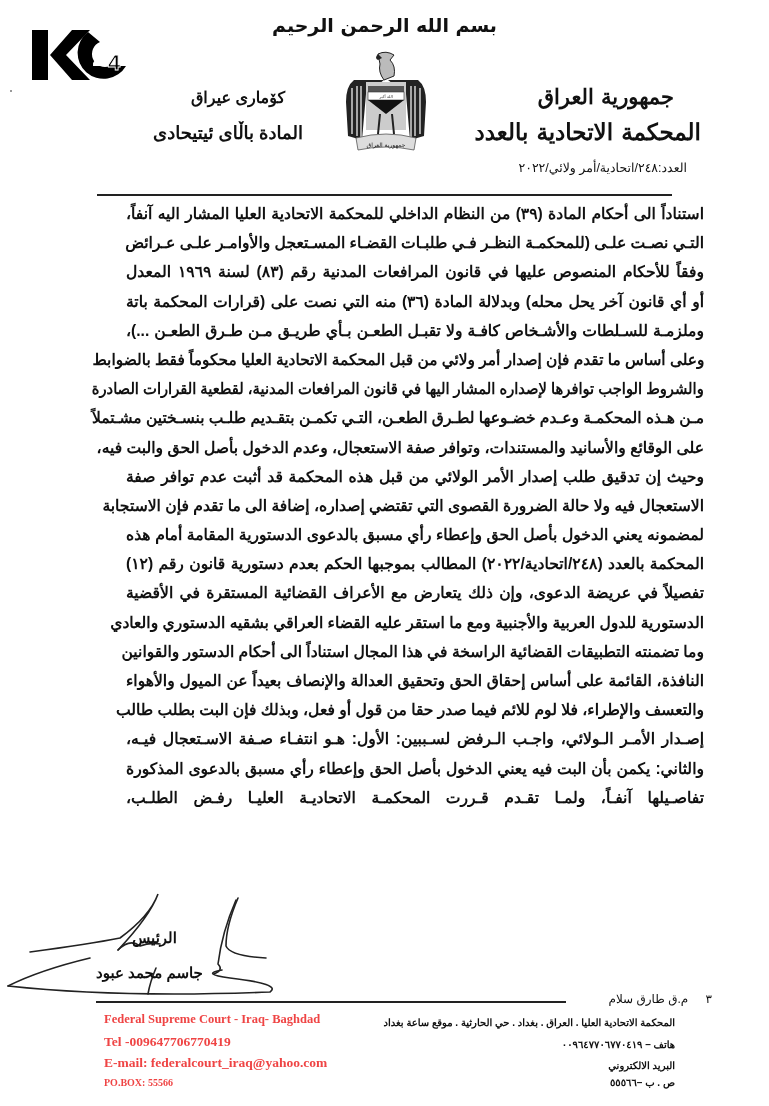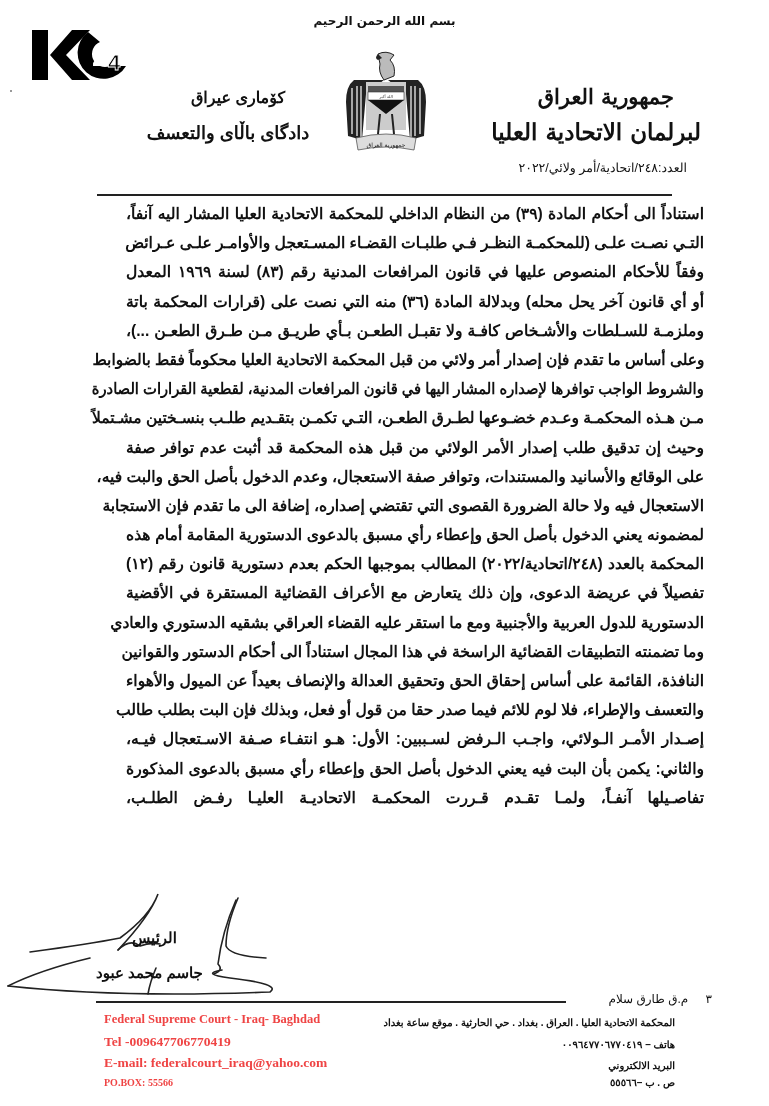--- a/index.html
+++ b/index.html
@@ -1,18 +1,18 @@
 <!DOCTYPE html>
 <html><head>
   <meta charset="utf-8">
   <style>
     html, body { margin: 0; padding: 0; background: #ffffff; }
     body { width: 769px; height: 1106px; position: relative; overflow: hidden; font-family: "DejaVu Sans", sans-serif; color: #111; }
     .abs { position: absolute; }
-    .basmala { top: 14px; left: 0; width: 769px; text-align: center; font-size: 12px; font-weight: bold; direction: rtl; }
+    .basmala { top: 14px; left: 0; width: 769px; text-align: center; font-size: 19px; font-weight: bold; direction: rtl; }
     .k24 { left: 30px; top: 26px; width: 100px; height: 58px; }
     .hdr-ar-1 { top: 84px; right: 95px; font-size: 21px; font-weight: bold; font-family: "DejaVu Serif", serif; }
     .hdr-ar-2 { top: 118px; right: 68px; font-size: 23px; font-weight: bold; font-family: "DejaVu Serif", serif; }
     .docnum { top: 160px; right: 82px; font-size: 12.5px; direction: rtl; font-family: "Liberation Sans", sans-serif; }
     .hdr-ku-1 { top: 88px; left: 168px; width: 140px; text-align: center; font-size: 16px; font-weight: bold; direction: rtl; font-family: "Liberation Sans", sans-serif; }
     .hdr-ku-2 { top: 122px; left: 128px; width: 200px; text-align: center; font-size: 18px; font-weight: bold; direction: rtl; font-family: "Liberation Sans", sans-serif; }
     .emblem { left: 340px; top: 50px; width: 92px; height: 108px; }
     .rule-top { left: 97px; top: 194px; width: 575px; height: 2px; background: #222; }
     .body-text { left: 92px; top: 199px; width: 612px; direction: rtl; text-align: justify; text-align-last: justify; font-family: "Liberation Sans", sans-serif; font-weight: bold; font-size: 15.6px; }
     .body-text .line { height: 29.2px; line-height: 29.2px; white-space: nowrap; text-align: justify; text-align-last: justify; margin-left: 34px; }
@@ -43,25 +43,25 @@
 
   <polygon points="2,4 18,4 18,54 2,54" fill="#000"></polygon>
   <polygon points="20,29 42,4 60,4 36,29 60,54 42,54" fill="#000"></polygon>
 
   <path d="M58,6 A26,26 0 1,0 96,40 L80,40 A12,12 0 1,1 70,16 Z" fill="#000"></path>
   <text x="62" y="40" font-family="Liberation Sans, sans-serif" font-size="30" font-weight="bold" fill="#fff">2</text>
   <text x="78" y="44" font-family="Liberation Sans, sans-serif" font-size="22" font-weight="bold" fill="#000" stroke="#fff" stroke-width="0.8">4</text>
 </svg>
 
 <div class="abs hdr-ar-1">جمهورية العراق</div>
-<div class="abs hdr-ar-2">لبرلمان الاتحادية العليا</div>
+<div class="abs hdr-ar-2">المحكمة الاتحادية بالعدد</div>
 <div class="abs docnum">العدد:٢٤٨/اتحادية/أمر ولائي/٢٠٢٢</div>
 
 <div class="abs hdr-ku-1">كۆمارى عیراق</div>
-<div class="abs hdr-ku-2">دادگای باڵای والتعسف</div>
+<div class="abs hdr-ku-2">المادة باڵای ئیتیحادی</div>
 
 <svg class="abs emblem" viewBox="0 0 92 108">
 
   <path d="M38,4 Q46,0 54,5 L50,10 Q56,16 54,26 L44,30 Q38,22 40,14 Z" fill="#bbb" stroke="#222" stroke-width="1"></path>
   <path d="M38,4 Q34,8 38,10 L42,8 Z" fill="#222"></path>
 
   <path d="M44,30 L14,30 Q6,36 6,52 L8,86 L22,90 L26,44 Z" fill="#222"></path>
   <path d="M48,30 L78,30 Q86,36 86,52 L84,86 L70,90 L66,44 Z" fill="#222"></path>
   <g stroke="#fff" stroke-width="1.2">
     <line x1="12" y1="38" x2="12" y2="84"></line>
@@ -90,22 +90,22 @@
 
 <div class="abs body-text">
   <div class="line"><span style="white-space: nowrap; word-spacing: 0.00120192px;">استناداً الى أحكام المادة (٣٩) من النظام الداخلي للمحكمة الاتحادية العليا المشار اليه آنفاً،</span></div>
   <div class="line"><span style="white-space: nowrap; word-spacing: 0px;">التـي نصـت علـى (للمحكمـة النظـر فـي طلبـات القضـاء المسـتعجل والأوامـر علـى عـرائض</span></div>
   <div class="line"><span style="white-space: nowrap; word-spacing: 0.00130208px;">وفقاً للأحكام المنصوص عليها في قانون المرافعات المدنية رقم (٨٣) لسنة ١٩٦٩ المعدل</span></div>
   <div class="line"><span style="white-space: nowrap; word-spacing: 0px;">أو أي قانون آخر يحل محله) وبدلالة المادة (٣٦) منه التي نصت على (قرارات المحكمة باتة</span></div>
   <div class="line"><span style="white-space: nowrap; word-spacing: 0px;">وملزمـة للسـلطات والأشـخاص كافـة ولا تقبـل الطعـن بـأي طريـق مـن طـرق الطعـن ...)،</span></div>
   <div class="line"><span style="white-space: nowrap; display: inline-block; transform-origin: right center; transform: scaleX(0.987893);">وعلى أساس ما تقدم فإن إصدار أمر ولائي من قبل المحكمة الاتحادية العليا محكوماً فقط بالضوابط</span></div>
   <div class="line"><span style="white-space: nowrap; display: inline-block; transform-origin: right center; transform: scaleX(0.943307);">والشروط الواجب توافرها لإصداره المشار اليها في قانون المرافعات المدنية، لقطعية القرارات الصادرة</span></div>
   <div class="line"><span style="white-space: nowrap; display: inline-block; transform-origin: right center; transform: scaleX(0.995173);">مـن هـذه المحكمـة وعـدم خضـوعها لطـرق الطعـن، التـي تكمـن بتقـديم طلـب بنسـختين مشـتملاً</span></div>
+  <div class="line"><span style="white-space: nowrap; word-spacing: 0px;">على الوقائع والأسانيد والمستندات، وتوافر صفة الاستعجال، وعدم الدخول بأصل الحق والبت فيه،</span></div>
   <div class="line"><span style="white-space: nowrap; word-spacing: 0px;">وحيث إن تدقيق طلب إصدار الأمر الولائي من قبل هذه المحكمة قد أثبت عدم توافر صفة</span></div>
-  <div class="line"><span style="white-space: nowrap; word-spacing: 0px;">على الوقائع والأسانيد والمستندات، وتوافر صفة الاستعجال، وعدم الدخول بأصل الحق والبت فيه،</span></div>
   <div class="line"><span style="white-space: nowrap; word-spacing: 0px;">الاستعجال فيه ولا حالة الضرورة القصوى التي تقتضي إصداره، إضافة الى ما تقدم فإن الاستجابة</span></div>
   <div class="line"><span style="white-space: nowrap; word-spacing: 0px;">لمضمونه يعني الدخول بأصل الحق وإعطاء رأي مسبق بالدعوى الدستورية المقامة أمام هذه</span></div>
   <div class="line"><span style="white-space: nowrap; word-spacing: 0.0015625px;">المحكمة بالعدد (٢٤٨/اتحادية/٢٠٢٢) المطالب بموجبها الحكم بعدم دستورية قانون رقم (١٢)</span></div>
   <div class="line"><span style="white-space: nowrap; word-spacing: 0px;">تفصيلاً في عريضة الدعوى، وإن ذلك يتعارض مع الأعراف القضائية المستقرة في الأقضية</span></div>
   <div class="line"><span style="white-space: nowrap; word-spacing: 0px;">الدستورية للدول العربية والأجنبية ومع ما استقر عليه القضاء العراقي بشقيه الدستوري والعادي</span></div>
   <div class="line"><span style="white-space: nowrap; word-spacing: 0px;">وما تضمنته التطبيقات القضائية الراسخة في هذا المجال استناداً الى أحكام الدستور والقوانين</span></div>
   <div class="line"><span style="white-space: nowrap; word-spacing: 0px;">النافذة، القائمة على أساس إحقاق الحق وتحقيق العدالة والإنصاف بعيداً عن الميول والأهواء</span></div>
   <div class="line"><span style="white-space: nowrap; word-spacing: 0px;">والتعسف والإطراء، فلا لوم للائم فيما صدر حقا من قول أو فعل، وبذلك فإن البت بطلب طالب</span></div>
   <div class="line"><span style="white-space: nowrap; word-spacing: 0px;">إصـدار الأمـر الـولائي، واجـب الـرفض لسـببين: الأول: هـو انتفـاء صـفة الاسـتعجال فيـه،</span></div>
   <div class="line"><span style="white-space: nowrap; word-spacing: 0px;">والثاني: يكمن بأن البت فيه يعني الدخول بأصل الحق وإعطاء رأي مسبق بالدعوى المذكورة</span></div>

